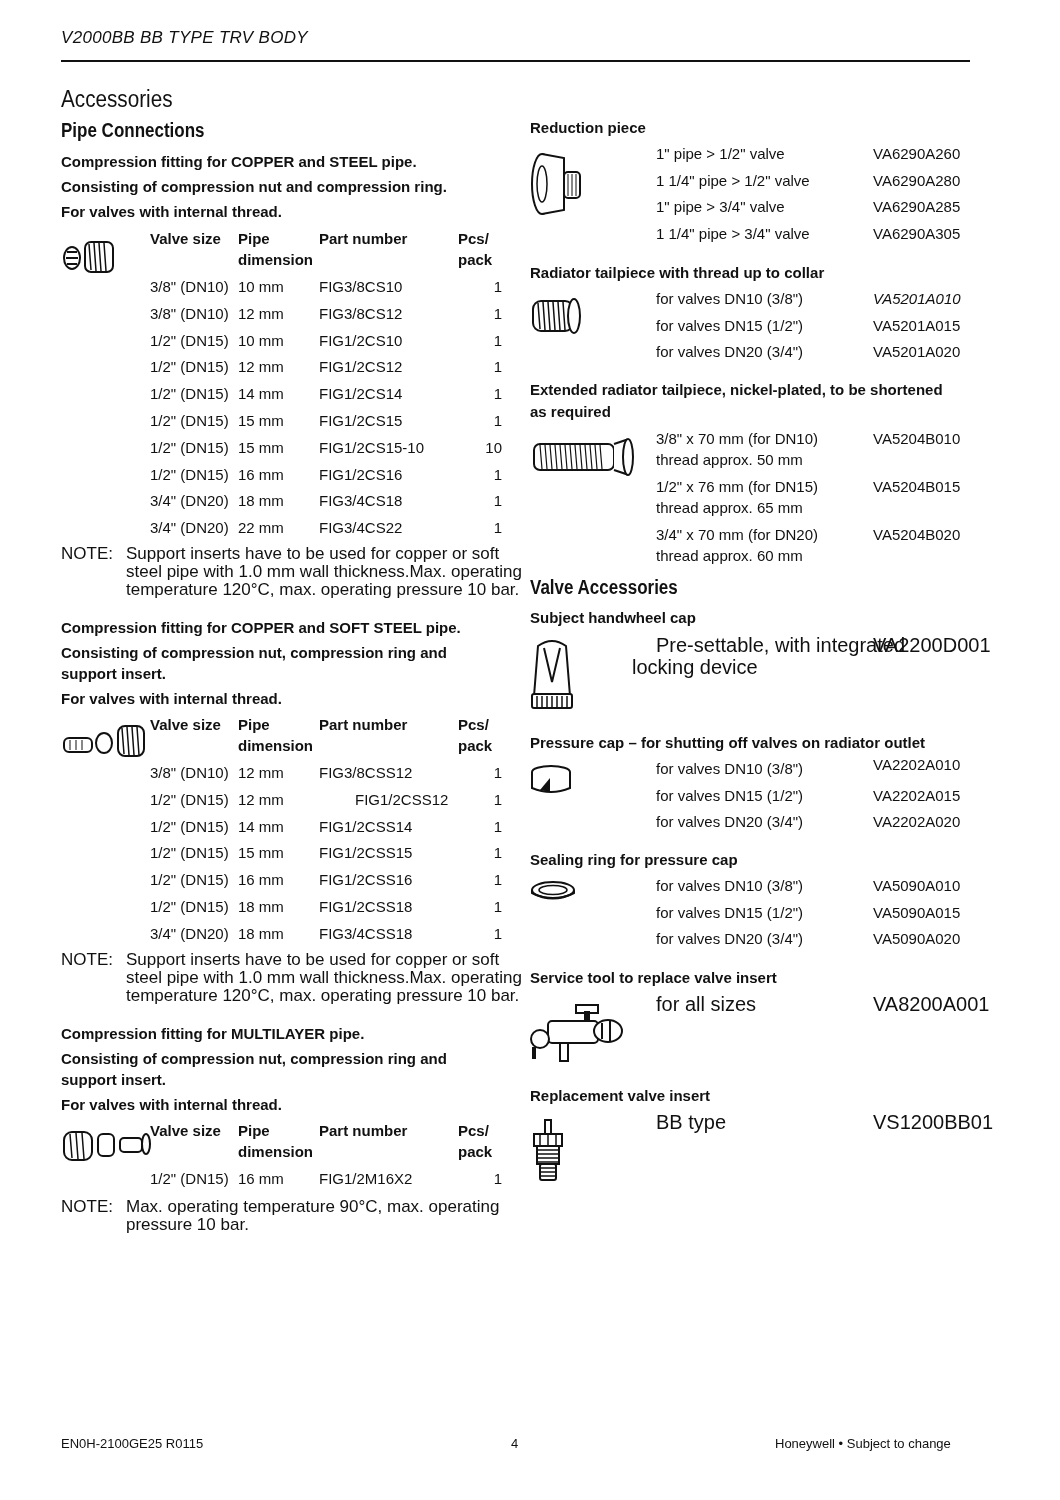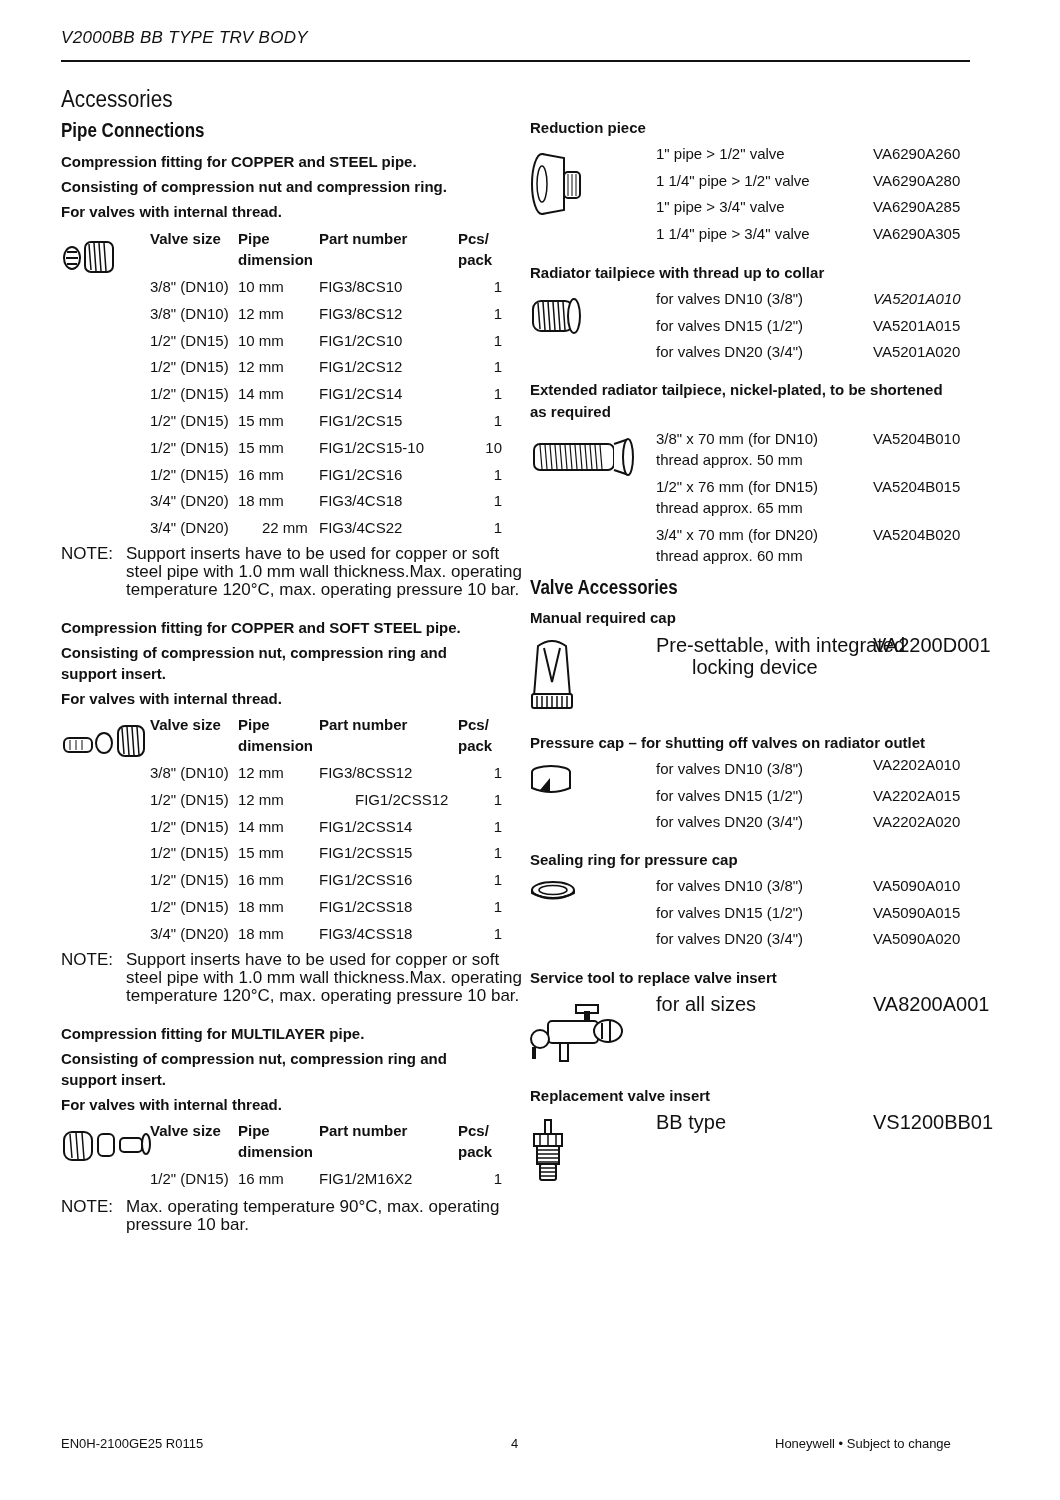--- a/index.html
+++ b/index.html
@@ -79,21 +79,21 @@
     <div class="row right" style="left:460px;width:42px;top:438.8px;">10</div>
     <div class="row" style="left:150px;top:465.6px;">1/2" (DN15)</div>
     <div class="row" style="left:238px;top:465.6px;">16 mm</div>
     <div class="row" style="left:319px;top:465.6px;">FIG1/2CS16</div>
     <div class="row right" style="left:460px;width:42px;top:465.6px;">1</div>
     <div class="row" style="left:150px;top:492.4px;">3/4" (DN20)</div>
     <div class="row" style="left:238px;top:492.4px;">18 mm</div>
     <div class="row" style="left:319px;top:492.4px;">FIG3/4CS18</div>
     <div class="row right" style="left:460px;width:42px;top:492.4px;">1</div>
     <div class="row" style="left:150px;top:519.2px;">3/4" (DN20)</div>
-    <div class="row" style="left:238px;top:519.2px;margin-left:24px;">22 mm</div>
+    <div class="row" style="left:238px;top:519.2px;">22 mm</div>
     <div class="row" style="left:319px;top:519.2px;">FIG3/4CS22</div>
     <div class="row right" style="left:460px;width:42px;top:519.2px;">1</div>
   </div>
 
 <div class="abs note" style="left:61px;top:545px;">NOTE:</div>
 <div class="abs note" style="left:126px;top:545px;">Support inserts have to be used for copper or soft</div>
 <div class="abs note" style="left:126px;top:563px;">steel pipe with 1.0 mm wall thickness.Max. operating</div>
 <div class="abs note" style="left:126px;top:581px;">temperature 120°C, max. operating pressure 10 bar.</div>
 
 <div class="abs bold" style="left:61px;top:617px;">Compression fitting for COPPER and SOFT STEEL pipe.</div>
@@ -244,31 +244,31 @@
     <div class="row" style="left:656px;top:478px;">1/2" x 76 mm (for DN15)</div>
     <div class="row" style="left:656px;top:499px;">thread approx. 65 mm</div>
     <div class="row" style="left:873px;top:478px;">VA5204B015</div>
     <div class="row" style="left:656px;top:526px;">3/4" x 70 mm (for DN20)</div>
     <div class="row" style="left:656px;top:547px;">thread approx. 60 mm</div>
     <div class="row" style="left:873px;top:526px;">VA5204B020</div>
   </div>
 
 <div class="abs h2" style="left:530px;top:576px;">Valve Accessories</div>
 
-<div class="abs bold" style="left:530px;top:607px;">Manual required cap</div>
+<div class="abs bold" style="left:530px;top:607px;">Subject handwheel cap</div>
 <div>
 <svg style="left:530px;top:638px;" width="44" height="72" viewBox="0 0 44 72">
   <path d="M8 8 Q22 -2 36 8 L40 58 L4 58 Z" fill="#fff" stroke="#111" stroke-width="2"></path>
   <path d="M14 10 L22 44 L30 10" fill="none" stroke="#111" stroke-width="2"></path>
   <rect x="2" y="56" width="40" height="14" rx="2" fill="#fff" stroke="#111" stroke-width="2"></rect>
   <path d="M7 58 L7 70 M12 58 L12 70 M17 58 L17 70 M22 58 L22 70 M27 58 L27 70 M32 58 L32 70 M37 58 L37 70" stroke="#111" stroke-width="1.5"></path>
 </svg>
 </div>
 <div class="abs txt" style="left:656px;top:634px;">Pre-settable, with integrated</div>
-<div class="abs txt" style="left:692px;top:656px;">locking device</div>
+<div class="abs txt" style="left:632px;top:656px;">locking device</div>
 <div class="abs txt" style="left:873px;top:634px;">VA2200D001</div>
 
 <div class="abs bold" style="left:530px;top:732px;">Pressure cap – for shutting off valves on radiator outlet</div>
 <div>
 <svg style="left:530px;top:764px;" width="42" height="30" viewBox="0 0 42 30">
   <ellipse cx="21" cy="8" rx="19" ry="6" fill="#fff" stroke="#111" stroke-width="2"></ellipse>
   <path d="M2 8 L2 24 Q21 32 40 24 L40 8" fill="#fff" stroke="#111" stroke-width="2"></path>
   <path d="M10 26 L20 14 L20 28" fill="#111"></path>
 </svg>
 </div>

